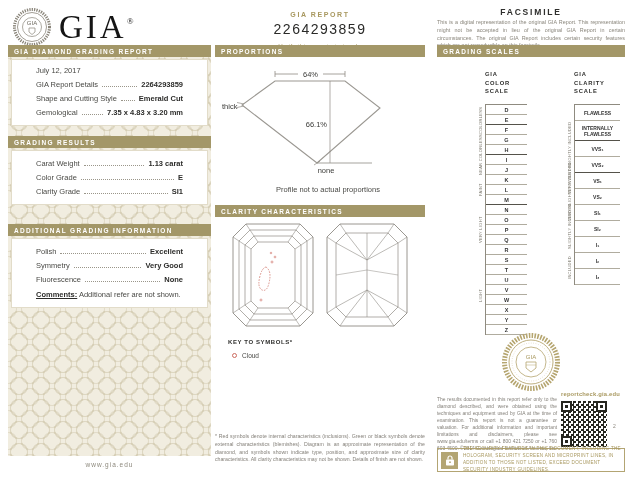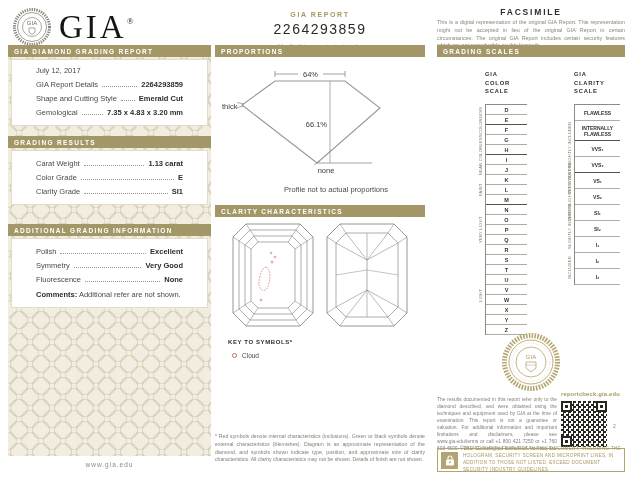--- a/index.html
+++ b/index.html
@@ -34,28 +34,28 @@
       radial-gradient(circle, rgba(255,255,255,0) 7.5px, rgba(198,188,156,.35) 8px, rgba(198,188,156,.35) 9px, rgba(255,255,255,0) 9.5px);
     background-size:22px 22px, 22px 22px;
     background-position:0 0, 11px 11px;
   }
   .card { background:#fff; border:1px solid #e2dcc9; margin:2px 3px 10px; padding:6px 24px 8px; }
   .card .date { font-size:7.5px; color:#4a4a46; margin-bottom:2px; }
   .lrow { display:flex; align-items:flex-end; margin-top:5px; font-size:7.5px; color:#4a4a46; }
   .leader { flex:1; border-bottom:1px dotted #9a968a; margin:0 4px 2px; min-width:10px; }
   .val { font-weight:bold; color:#2c2c2a; white-space:nowrap; }
   .plain-row { margin-top:6px; font-size:7.5px; color:#4a4a46; }
-  .plain-row b { color:#2c2c2a; }
+  .plain-row b { color:#2c2c2a;text-decoration:underline; }
   .mb-extra { margin-bottom:19px; }
   .gia-url { position:absolute; left:8px; top:461px; width:203px; text-align:center;
              font-size:6.5px; letter-spacing:1px; color:#8d897d; }
 
   
   .col-mid { position:absolute; left:215px; top:45px; width:210px; height:420px; }
-  .prop-note { position:absolute; left:16px; top:140px; width:210px; text-align:center;
+  .prop-note { position:absolute; left:8px; top:140px; width:210px; text-align:center;
                font-size:7.5px; color:#4a4a46; }
   .bar-clarity { position:absolute; left:0; top:160px; width:210px; }
   .diagrams { position:absolute; left:0; top:177px; width:210px; display:flex; justify-content:center; gap:10px; }
   .key-title { position:absolute; left:13px; top:294px; font-size:6px; font-weight:bold; letter-spacing:.6px; color:#2f2f2d; }
   .key-item { position:absolute; left:17px; top:307px; display:flex; align-items:center; gap:5px; font-size:6.5px; color:#4a4a46; }
   .key-dot { width:5px; height:5px; border:1px solid #cc6a5f; border-radius:50%; }
   .footnote { position:absolute; left:0px; top:388px; width:210px; font-size:5.2px;
               line-height:1.5; color:#85817a; text-align:justify; }
 
   

